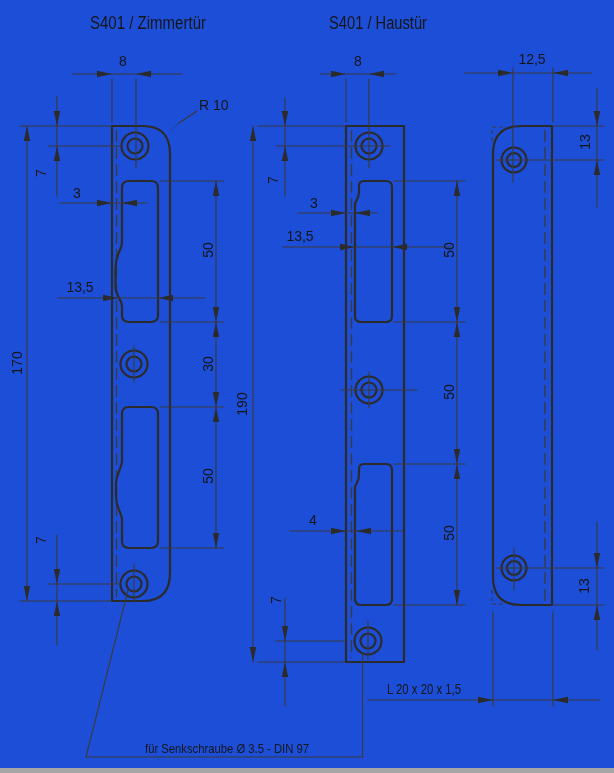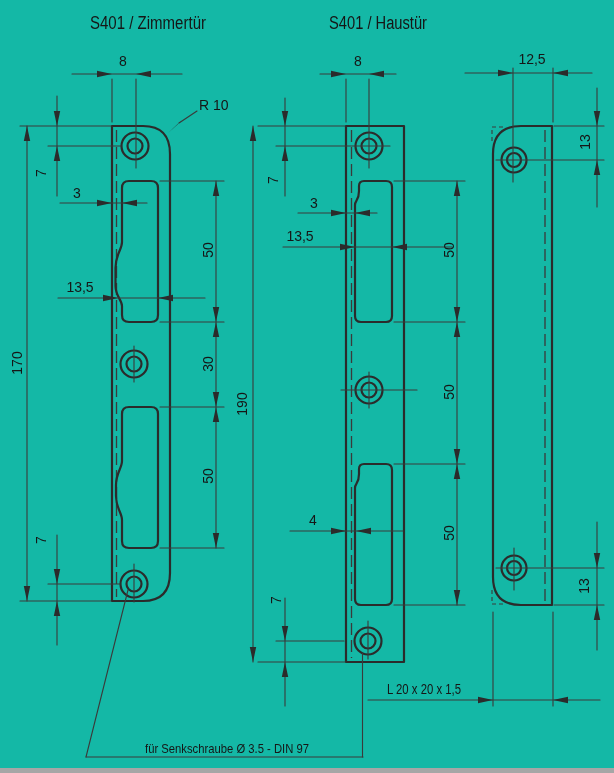--- a/index.html
+++ b/index.html
@@ -1,16 +1,16 @@
 <!DOCTYPE html>
 <html><head>
 <meta charset="utf-8">
 <style>
   html,body{margin:0;padding:0;background:#fff;}
-  .stage{position:relative;width:614px;height:773px;background:#14b8a6;overflow:hidden;
+  .stage{position:relative;width:614px;height:773px;background:#1d4ed8;overflow:hidden;
          font-family:"Liberation Sans",sans-serif;}
   svg{display:block;}
   .outline{fill:none;stroke:#2b2b2b;stroke-width:2.2;stroke-linejoin:round;stroke-linecap:round;}
   .thin{fill:none;stroke:#3a3a3a;stroke-width:1.1;stroke-linecap:round;}
   .fold{fill:none;stroke:#3a3a3a;stroke-width:1.3;stroke-dasharray:12 5;}
   .ghost{fill:none;stroke:#3a3a3a;stroke-width:1.1;stroke-dasharray:4 3;}
   .arr{fill:#2b2b2b;stroke:none;}
   text{fill:#161616;}
   .dim{font-size:14px;}
   .title{font-size:18px;}

